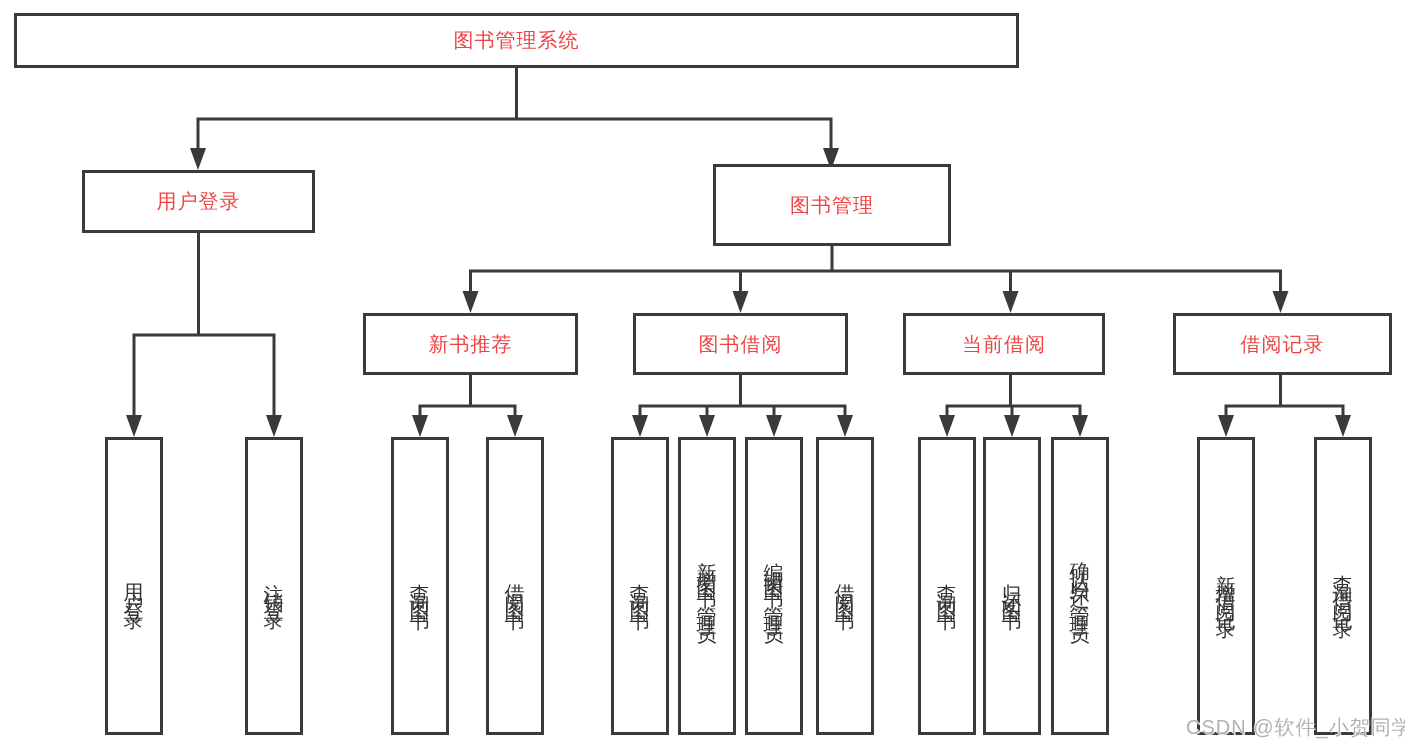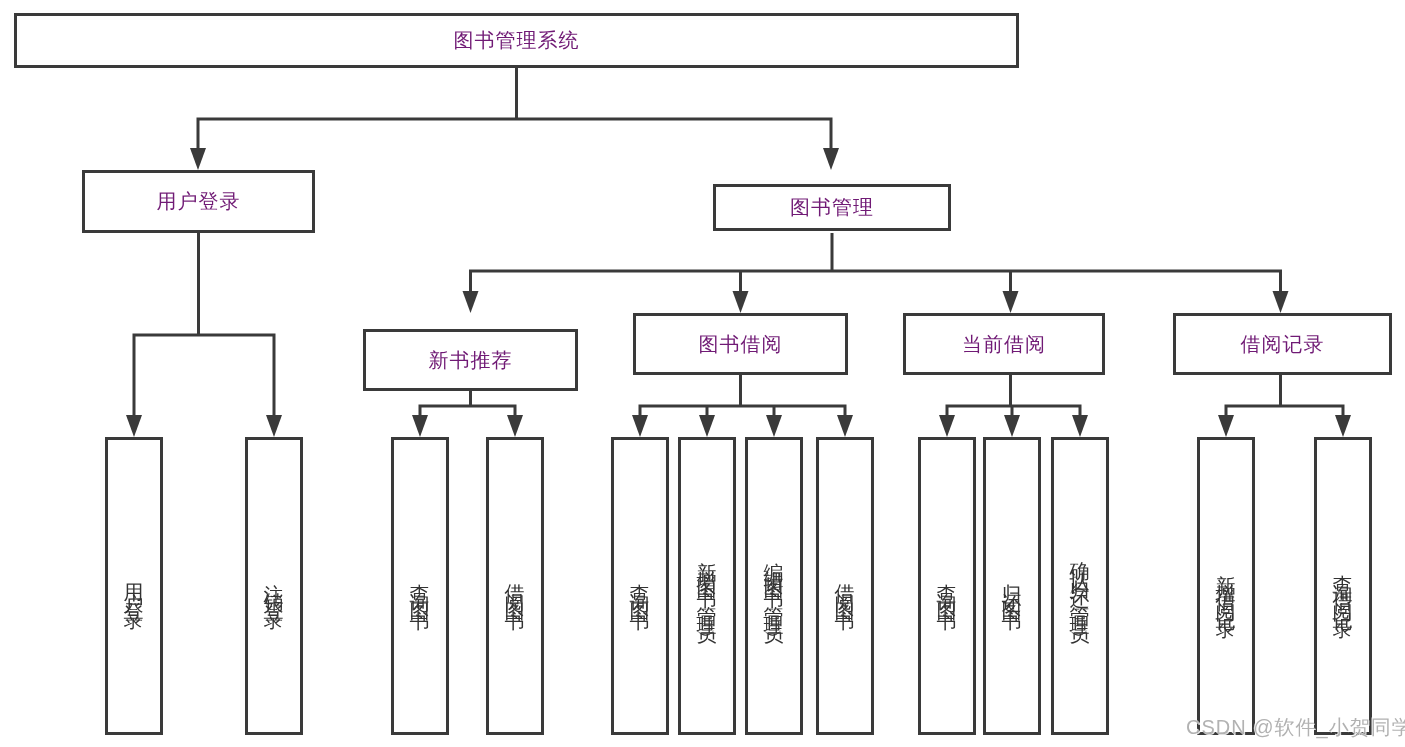--- a/index.html
+++ b/index.html
@@ -18,21 +18,21 @@
   }
   .node {
     position: absolute;
     box-sizing: border-box;
     background: #ffffff;
     border: 3px solid #3a3a3a;
     display: flex;
     align-items: center;
     justify-content: center;
     font-size: 20px;
-    color: #701a75;
+    color: #ef4444;
     letter-spacing: 1px;
     white-space: nowrap;
   }
   .vnode {
     position: absolute;
     box-sizing: border-box;
     background: #ffffff;
     border: 3px solid #3a3a3a;
     top: 437px;
     width: 58px;
@@ -106,25 +106,25 @@
     </g>
   </svg>
 
   <div class="node" style="left:14px; top:13px; width:1005px; height:55px;">
     <span>图书管理系统</span>
   </div>
 
   <div class="node" style="left:82px; top:170px; width:233px; height:63px;">
     <span>用户登录</span>
   </div>
-  <div class="node" style="left:713px; top:184px; width:238px; height:47px;">
+  <div class="node" style="left:713px; top:164px; width:238px; height:82px;">
     <span>图书管理</span>
   </div>
 
-  <div class="node" style="left:363px; top:313px; width:215px; height:62px;margin-top:16px;">
+  <div class="node" style="left:363px; top:313px; width:215px; height:62px;">
     <span>新书推荐</span>
   </div>
   <div class="node" style="left:633px; top:313px; width:215px; height:62px;">
     <span>图书借阅</span>
   </div>
   <div class="node" style="left:903px; top:313px; width:202px; height:62px;">
     <span>当前借阅</span>
   </div>
   <div class="node" style="left:1173px; top:313px; width:219px; height:62px;">
     <span>借阅记录</span>

